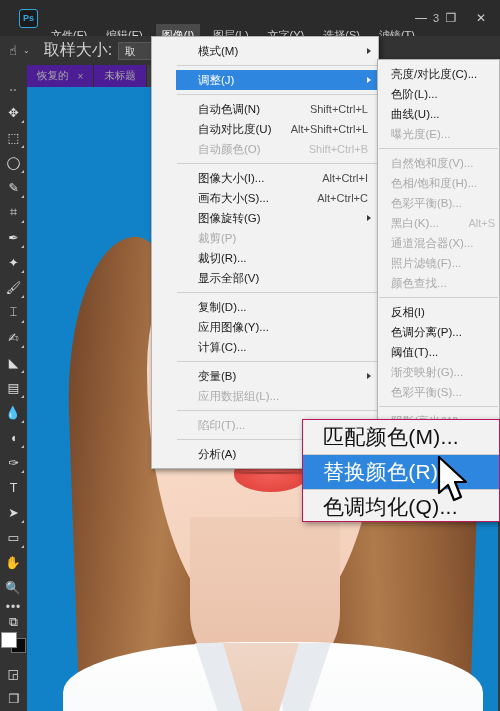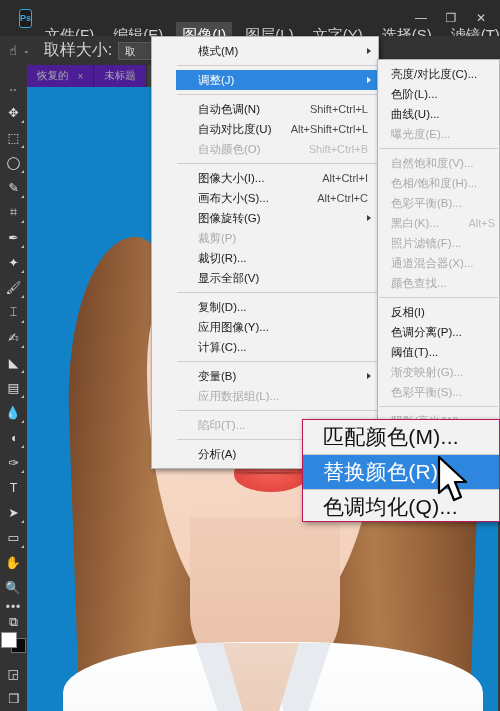--- a/index.html
+++ b/index.html
@@ -15,21 +15,21 @@
   .menubar {
     position: absolute; top: 0; left: 0; width: 500px; height: 36px;
     background: #2b2b2b; display: flex; align-items: center;
   }
   .ps-logo {
     width: 19px; height: 19px; margin-left: 19px; border: 1px solid #31a8e0;
     border-radius: 3px; background: #1c1c1c; color: #31a8e0;
     font-size: 9px; font-weight: bold; line-height: 17px; text-align: center;
   }
   .menu-item {
-    color: #d2d2d2; font-size: 15px; padding: 4px 6px; margin-left: 7px;
+    color: #d2d2d2; font-size: 11px; padding: 4px 6px; margin-left: 7px;
     white-space: nowrap;
     margin-top: 34px;
   }
   .menu-item.active { background: #4a4a4a; color: #fff; }
   .menu-badge { color: #bdbdbd; font-size: 11px; margin-left: 12px; }
   .win-ctrls { position: absolute; right: 4px; top: 0; display: flex; align-items: center; height: 36px; }
   .win-btn { width: 30px; height: 30px; color: #cfcfcf; font-size: 12px; line-height: 30px; text-align: center; }
 
   
   .optionsbar {
@@ -370,24 +370,24 @@
       <span class="lbl">色相/饱和度(H)...</span>
     </div>
     <div class="mrow disabled">
       <span class="lbl">色彩平衡(B)...</span>
     </div>
     <div class="mrow disabled">
       <span class="lbl">黑白(K)...</span>
       <span class="acc">Alt+S</span>
     </div>
     <div class="mrow disabled">
+      <span class="lbl">通道混合器(X)...</span>
+    </div>
+    <div class="mrow disabled">
       <span class="lbl">照片滤镜(F)...</span>
-    </div>
-    <div class="mrow disabled">
-      <span class="lbl">通道混合器(X)...</span>
     </div>
     <div class="mrow disabled">
       <span class="lbl">颜色查找...</span>
     </div>
     <div class="msep"></div>
     <div class="mrow">
       <span class="lbl">反相(I)</span>
     </div>
     <div class="mrow">
       <span class="lbl">色调分离(P)...</span>

